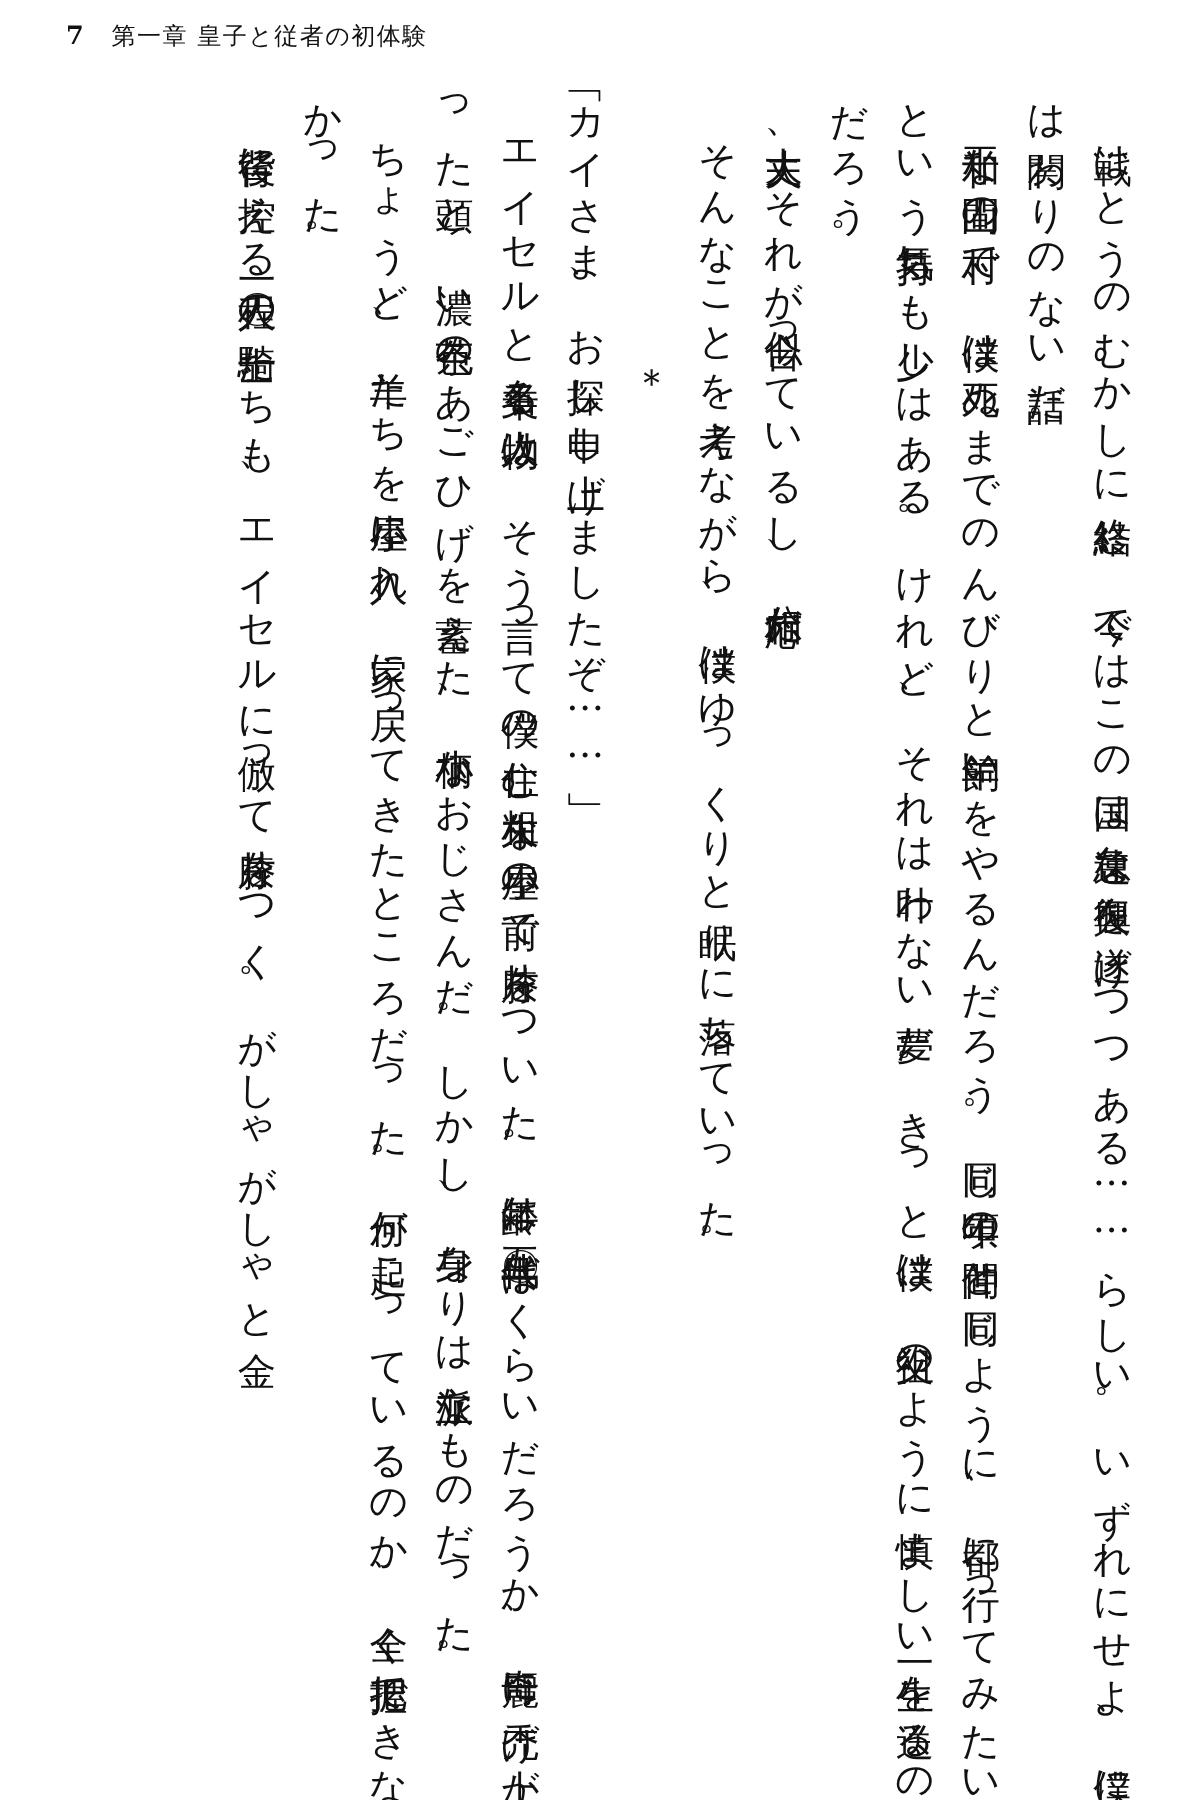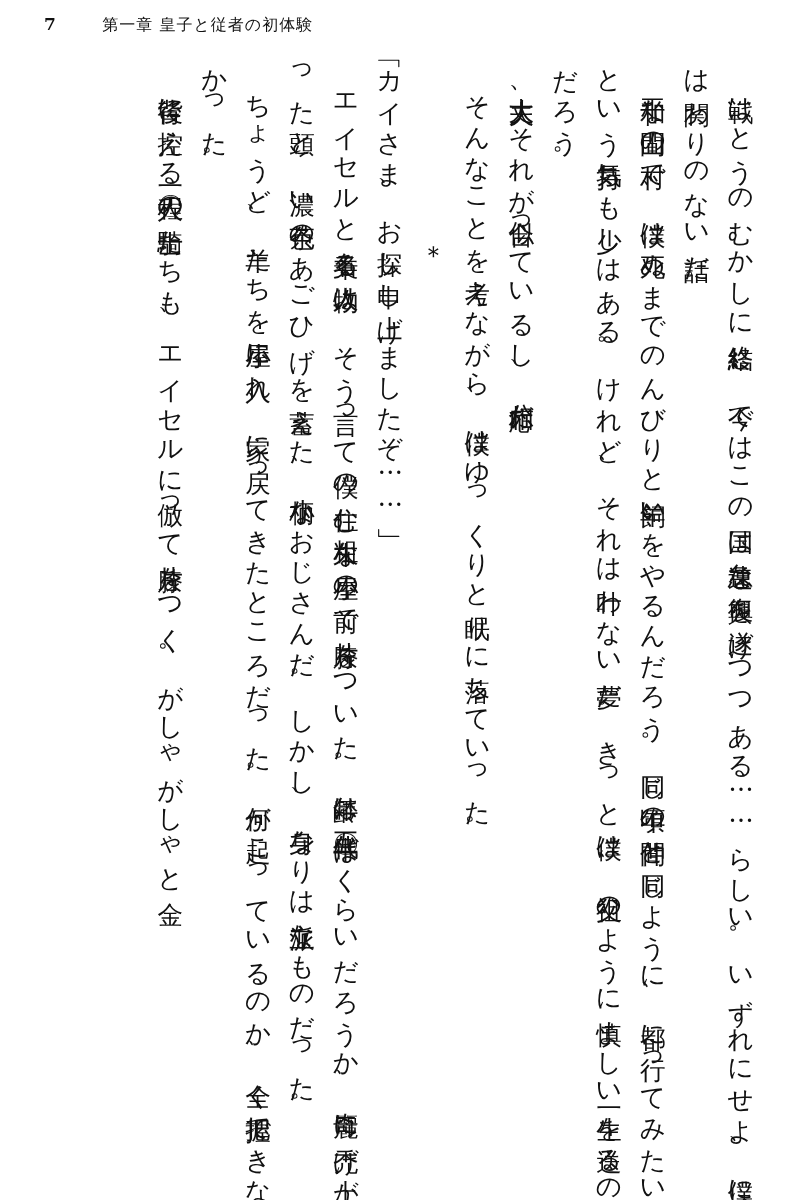--- a/index.html
+++ b/index.html
@@ -38,21 +38,20 @@
   .folio {
     font-size: 17px;
     font-weight: bold;
     letter-spacing: 0.5px;
     color: #111;
   }
   .chapter-title {
     font-size: 16px;
     letter-spacing: 1px;
     color: #111;
-    margin-left: 28px;
   }
 
   
   .body-wrap {
     position: absolute;
     top: 52px;
     left: 38px;
     right: 38px;
     bottom: 8px;
   }

